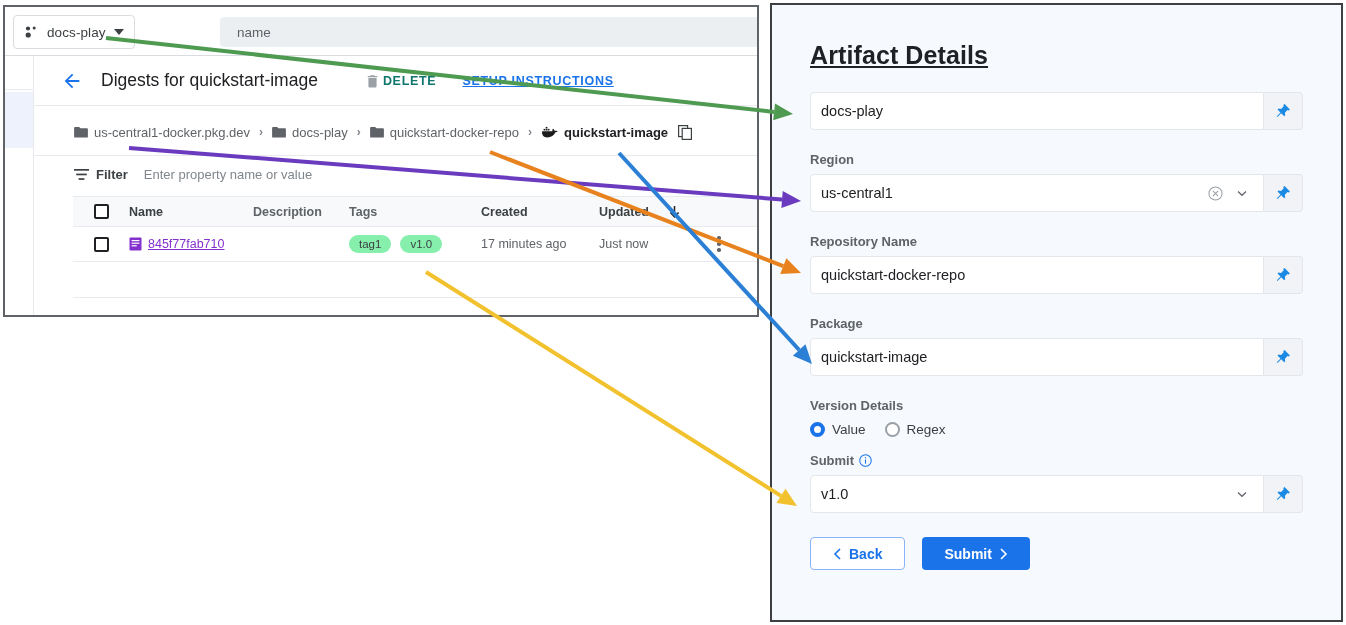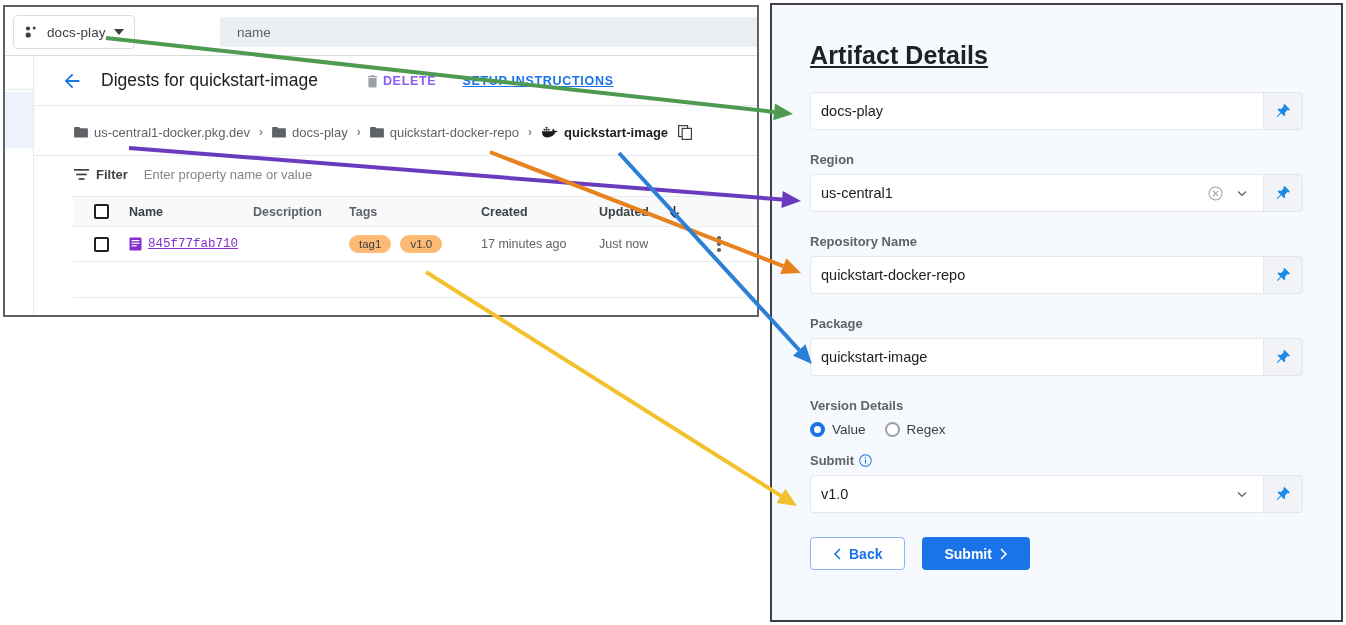--- a/index.html
+++ b/index.html
@@ -74,21 +74,21 @@
   }
   .back-arrow{
     margin-left:27px;width:22px;height:22px;display:block;flex:none;
   }
   .page-title{
     margin-left:18px;font-size:17.5px;color:#202124;white-space:nowrap;
   }
   .head-actions{display:flex;align-items:center;margin-left:48px;gap:26px;}
   .btn-delete{
     display:flex;align-items:center;gap:4px;
-    font-size:12.5px;font-weight:700;letter-spacing:.7px;color:#8b5cf6;
+    font-size:12.5px;font-weight:700;letter-spacing:.7px;color:#0f766e;
     white-space:nowrap;
   }
   .trash-ico{display:block;width:13px;height:14px;}
   .btn-setup{
     font-size:12.5px;font-weight:700;letter-spacing:.7px;color:#1a73e8;
     text-decoration:underline;white-space:nowrap;
   }
 
   
   .breadcrumb{
@@ -131,27 +131,27 @@
   .chkbox{width:15px;height:15px;border:2px solid #202124;border-radius:2px;box-sizing:border-box;background:#fff;}
   .c-name{width:124px;}
   .c-desc{width:96px;}
   .c-tags{width:132px;display:flex;align-items:center;gap:9px;}
   .c-created{width:118px;}
   .c-updated{width:100px;display:flex;align-items:flex-end;gap:20px;}
   .c-menu{width:40px;display:flex;justify-content:center;}
   .th{font-size:12.5px;font-weight:700;color:#3c4043;}
   .th.muted{color:#5f6368;font-weight:700;}
   .td{font-size:12.5px;color:#5f6368;}
-  .name-cell{display:flex;align-items:center;gap:6px;font-family:Liberation Mono, monospace;}
+  .name-cell{display:flex;align-items:center;gap:6px;}
   .digest-ico{display:block;width:13px;height:14px;}
   .digest-link{
     font-size:12.5px;color:#8430ce;text-decoration:underline;white-space:nowrap;
   }
   .tag-pill{
-    background:#fdba74;border-radius:11px;padding:3px 10px;
+    background:#86efac;border-radius:11px;padding:3px 10px;
     font-size:11.5px;color:#3c4043;line-height:1.1;white-space:nowrap;
   }
   .sort-arrow{display:block;width:11px;height:13px;}
   .kebab{display:flex;flex-direction:column;gap:2.5px;align-items:center;}
   .kebab i{width:3.5px;height:3.5px;border-radius:50%;background:#5f6368;display:block;}
 
   
   #details-panel{
     position:absolute;left:770px;top:3px;width:573px;height:619px;
     background:#f6fafe;

